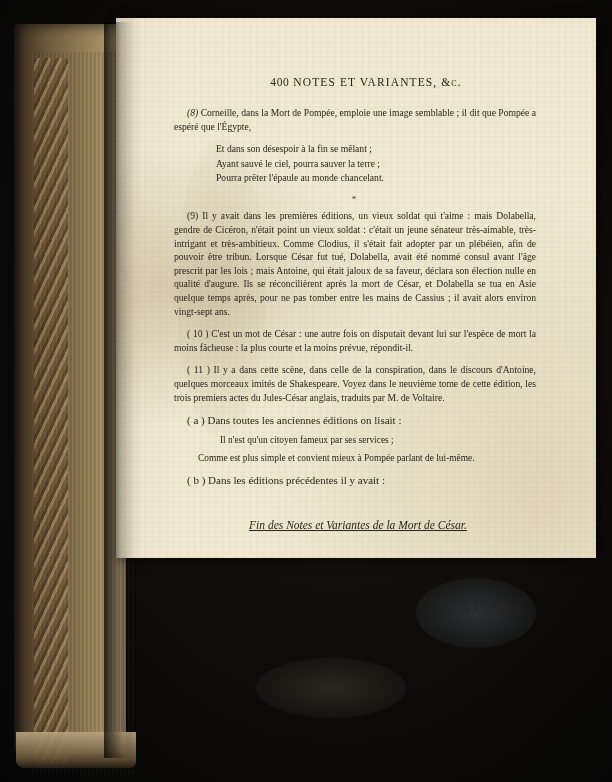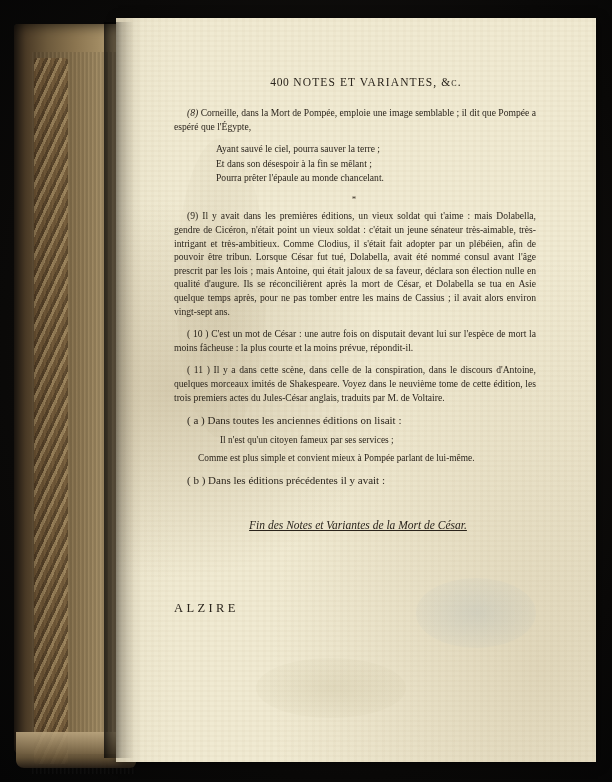--- a/index.html
+++ b/index.html
@@ -80,21 +80,21 @@
     background: linear-gradient(180deg, #b9a47e, #6d5a3c 70%, #2a2118);
     border-radius: 0 0 6px 8px;
     opacity: 0.9;
   }
   
   .page {
     position: absolute;
     left: 116px;
     top: 18px;
     width: 480px;
-    height: 744px;
+    height: 540px;
     background: #f0ead2;
     background-image:
       radial-gradient(ellipse at 12% 50%, rgba(120,96,56,0.22) 0%, rgba(120,96,56,0) 36%),
       radial-gradient(ellipse at 88% 88%, rgba(150,125,80,0.18) 0%, rgba(150,125,80,0) 45%),
       linear-gradient(90deg, rgba(90,70,40,0.20) 0px, rgba(90,70,40,0.02) 26px, rgba(0,0,0,0) 60px);
     box-shadow: 2px 2px 10px rgba(0,0,0,0.55);
   }
   .page-grain {
     position: absolute;
     inset: 0;
@@ -178,21 +178,21 @@
     margin-top: 30px;
     font-size: 11.5px;
     font-style: italic;
     color: #2a241c;
     text-align: center;
     padding-left: 6px;
     text-decoration: underline;
   }
   .play-title {
     margin-top: 70px;
-    text-align: left;
+    text-align: right;
     font-size: 12.5px;
     font-variant: small-caps;
     letter-spacing: 3.4px;
     color: #2a241c;
     padding-right: 10px;
   }
 </style>
 </head>
 <body>
 
@@ -217,22 +217,22 @@
         <span class="folio">400</span>
         <span>NOTES ET VARIANTES, &amp;c.</span>
       </p>
 
       <p class="note indent-first">
         <span class="it">(8)</span>
         <span>Corneille, dans la Mort de Pompée, emploie une image semblable ; il dit que Pompée a espéré que l'Égypte,</span>
       </p>
 
       <div class="verse-block">
+        <p class="verse">Et dans son désespoir à la fin se mêlant ;</p>
         <p class="verse">Ayant sauvé le ciel, pourra sauver la terre ;</p>
-        <p class="verse">Et dans son désespoir à la fin se mêlant ;</p>
         <p class="verse">Pourra prêter l'épaule au monde chancelant.</p>
       </div>
 
       <div class="ornament">*</div>
 
       <p class="note indent-first">
         <span>(9)</span>
         <span>Il y avait dans les premières éditions, un vieux soldat qui t'aime : mais Dolabella, gendre de Cicéron, n'était point un vieux soldat : c'était un jeune sénateur très-aimable, très-intrigant et très-ambitieux. Comme Clodius, il s'était fait adopter par un plébéien, afin de pouvoir être tribun. Lorsque César fut tué, Dolabella, avait été nommé consul avant l'âge prescrit par les lois ; mais Antoine, qui était jaloux de sa faveur, déclara son élection nulle en qualité d'augure. Ils se réconcilièrent après la mort de César, et Dolabella se tua en Asie quelque temps après, pour ne pas tomber entre les mains de Cassius ; il avait alors environ vingt-sept ans.</span>
       </p>
 

